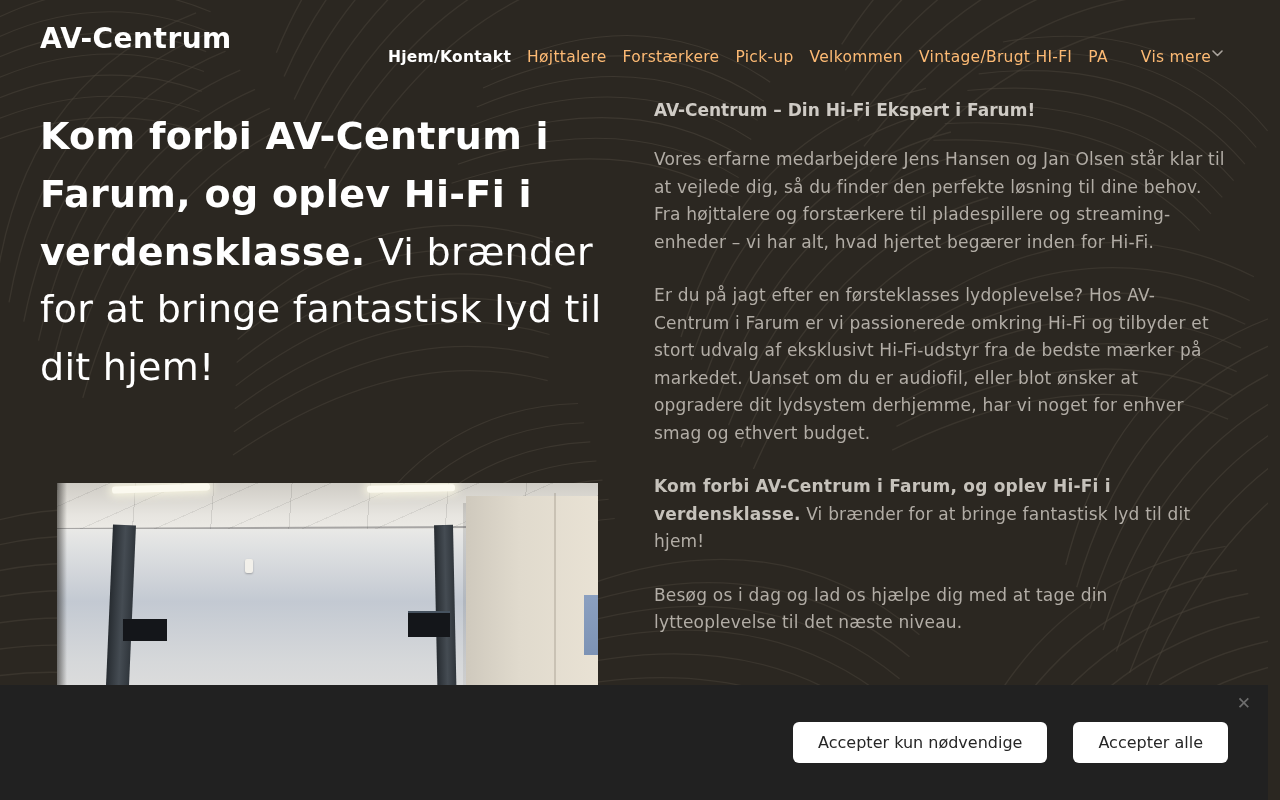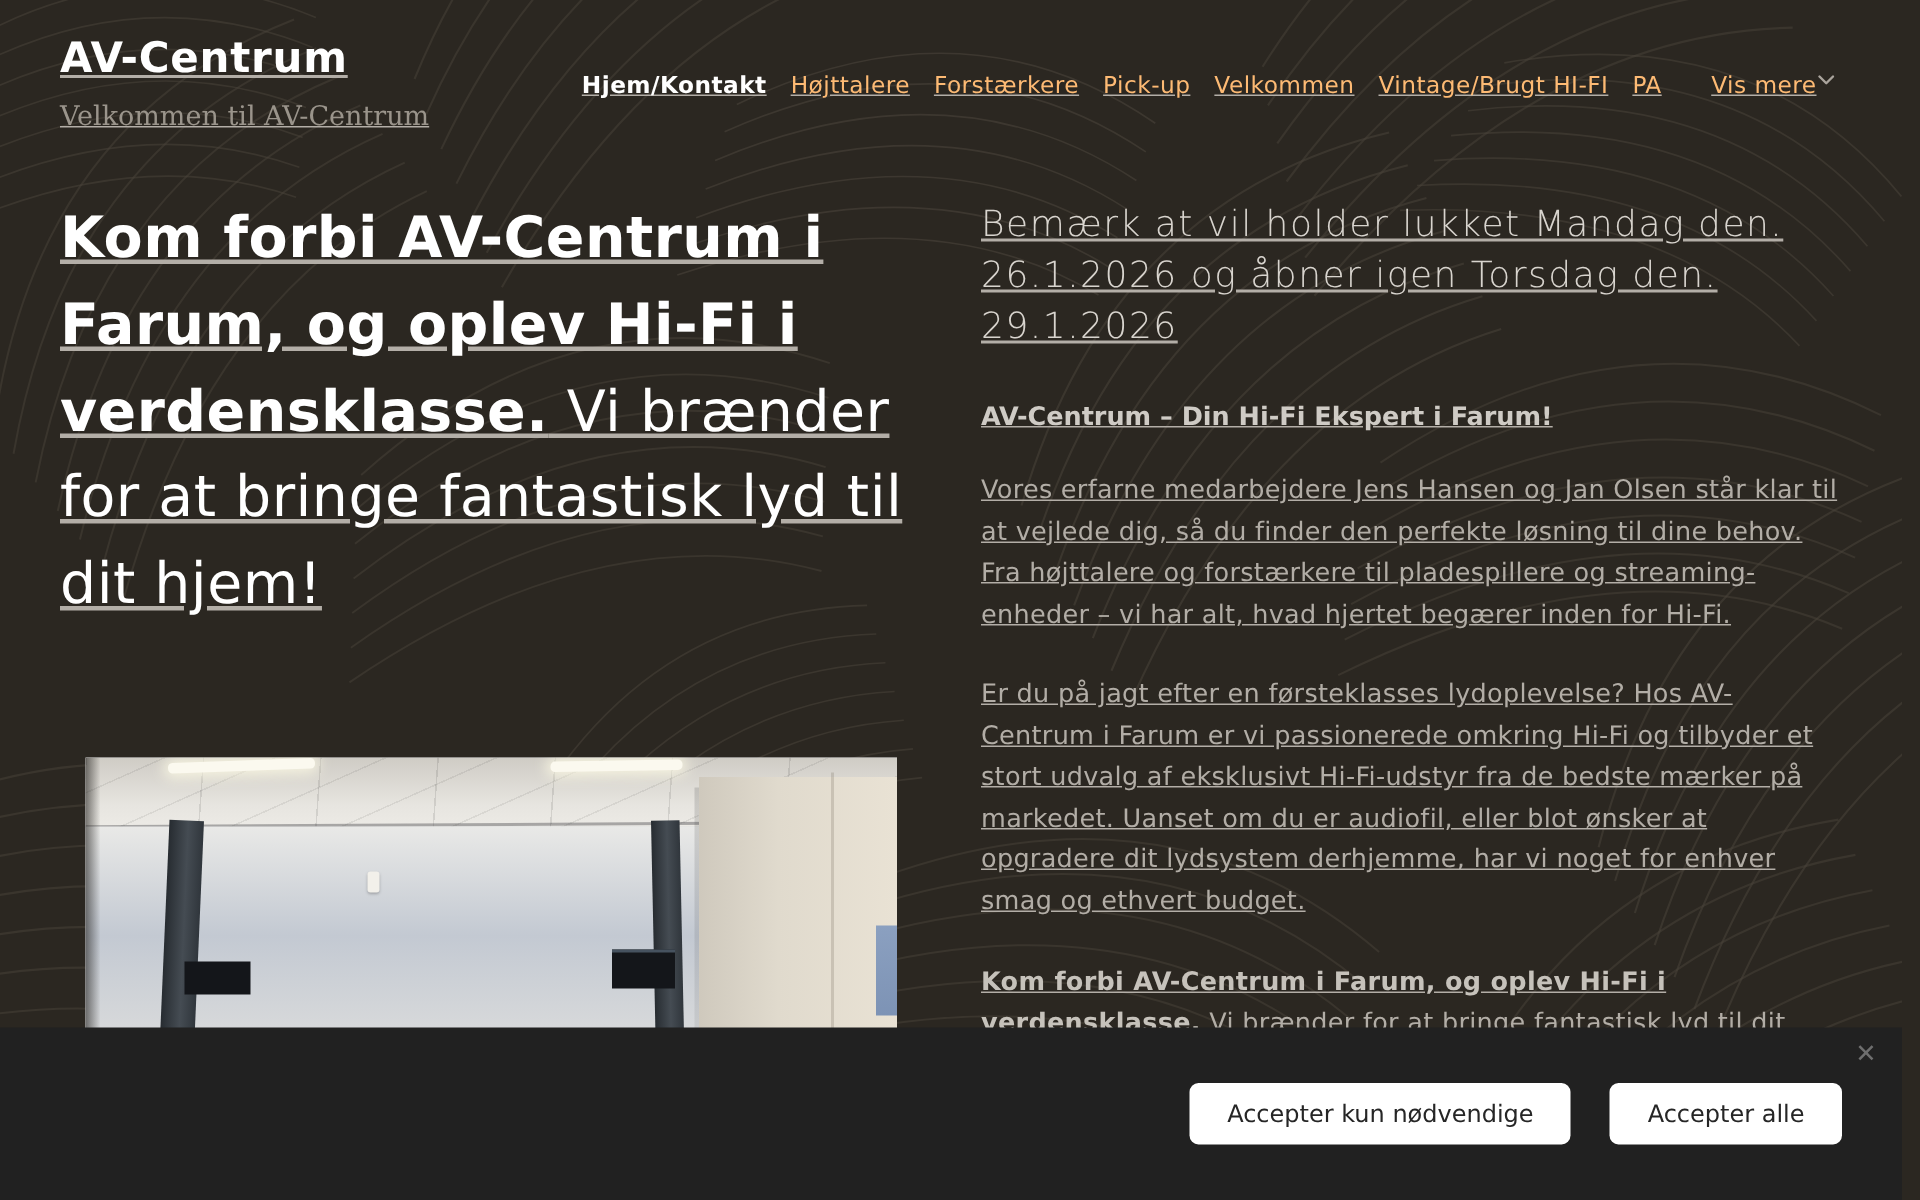--- a/index.html
+++ b/index.html
@@ -3,21 +3,21 @@
 <meta charset="utf-8">
 <style>
   * { margin:0; padding:0; box-sizing:border-box; }
   html,body { width:1280px; height:800px; }
   body {
     font-family:"DejaVu Sans","Liberation Sans",sans-serif;
     background:#2b2721;
     color:#b3aea7;
     overflow:hidden;
   }
-  .page { position:relative; width:1268px; height:800px; overflow:hidden;text-decoration:underline; }
+  .page { position:relative; width:1268px; height:800px; overflow:hidden; }
   .bg-pattern { position:absolute; inset:0; z-index:0; pointer-events:none; }
 
   
   header { position:relative; z-index:2; display:flex; justify-content:space-between;
            align-items:flex-start; padding:22px 45px 0 40px; }
   .logo { font-size:28px; font-weight:800; color:#ffffff; letter-spacing:.5px; cursor:pointer; }
   .tagline { margin-top:12px; font-family:"DejaVu Serif","Liberation Serif",serif;
              font-size:18px; color:#9a948b; }
   .nav { display:flex; align-items:center; gap:33px; margin-top:26px; }
   .nav-items { display:flex; align-items:center; gap:16px; }
@@ -119,21 +119,20 @@
     <use href="#leaf" transform="translate(660,460) rotate(30) scale(1.2)" opacity=".5"></use>
     <use href="#leaf" transform="translate(1000,430) rotate(-26) scale(1.25)" opacity=".55"></use>
     <use href="#leaf" transform="translate(120,640) rotate(-6) scale(1.2)" opacity=".5"></use>
     <use href="#leaf" transform="translate(520,660) rotate(18)" opacity=".5"></use>
     <use href="#leaf" transform="translate(900,640) rotate(-20) scale(1.3)" opacity=".5"></use>
   </svg>
 
   <header>
     <div class="branding">
       <div class="logo">AV-Centrum</div>
-      <div class="tagline">Velkommen til AV-Centrum</div>
     </div>
     <nav class="nav">
       <div class="nav-items">
 
           <a class="nav-item active">Hjem/Kontakt</a>
 
           <a class="nav-item">Højttalere</a>
 
           <a class="nav-item">Forstærkere</a>
 
@@ -172,21 +171,20 @@
         <div class="ph-pillar right"></div>
         <div class="ph-sensor"></div>
         <div class="ph-monitor m1"></div>
         <div class="ph-monitor m2"></div>
         <div class="ph-window"></div>
         <div class="ph-vignette"></div>
       </figure>
     </section>
 
     <section class="col-right">
-      <h3 class="notice">Bemærk at vil holder lukket Mandag den. 26.1.2026 og åbner igen Torsdag den. 29.1.2026</h3>
       <p class="lead">AV-Centrum – Din Hi-Fi Ekspert i Farum!</p>
       <p class="para">Vores erfarne medarbejdere Jens Hansen og Jan Olsen står klar til at vejlede dig, så du finder den perfekte løsning til dine behov. Fra højttalere og forstærkere til pladespillere og streaming-enheder – vi har alt, hvad hjertet begærer inden for Hi-Fi.</p>
       <p class="para">Er du på jagt efter en førsteklasses lydoplevelse? Hos AV-Centrum i Farum er vi passionerede omkring Hi-Fi og tilbyder et stort udvalg af eksklusivt Hi-Fi-udstyr fra de bedste mærker på markedet. Uanset om du er audiofil, eller blot ønsker at opgradere dit lydsystem derhjemme, har vi noget for enhver smag og ethvert budget.</p>
       <p class="para"><span class="bold">Kom forbi AV-Centrum i Farum, og oplev Hi-Fi i verdensklasse.</span><span> Vi brænder for at bringe fantastisk lyd til dit hjem!</span></p>
       <p class="para">Besøg os i dag og lad os hjælpe dig med at tage din lytteoplevelse til det næste niveau.</p>
     </section>
   </div>
 
   <div class="cookie-banner">
     <div class="cookie-actions">

